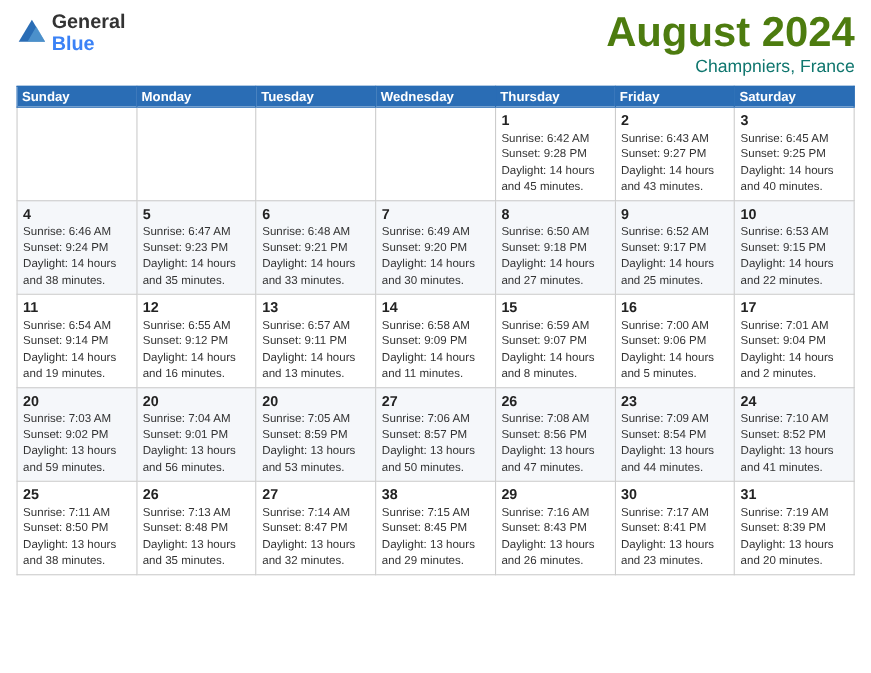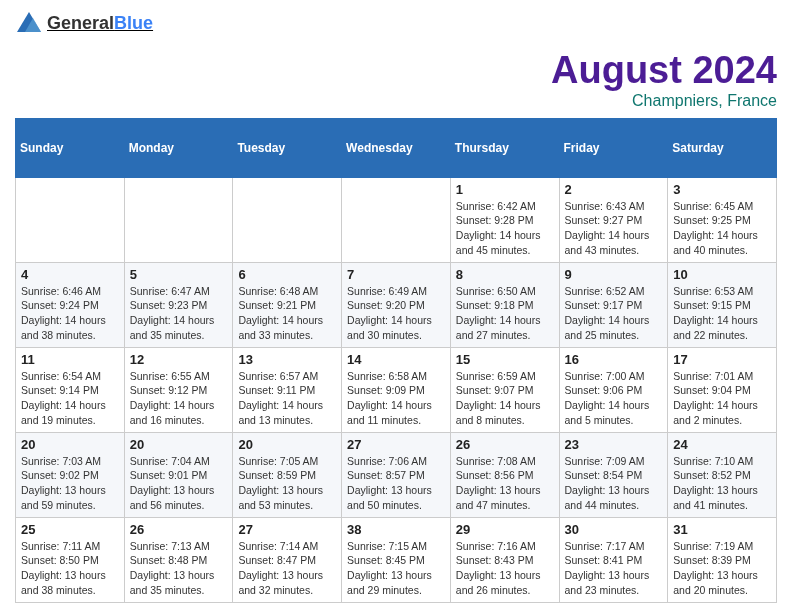--- a/index.html
+++ b/index.html
@@ -16,23 +16,22 @@
       align-items: flex-start;
       margin-bottom: 8px;
     }
     .logo {
       display: flex;
       align-items: center;
       gap: 4px;
     }
     .logo-text {
       display: flex;
-      flex-direction: row;
+      flex-direction: column;
       line-height: 1.1;
-      text-decoration: underline;
     }
     .logo-general {
       font-size: 18px;
       font-weight: bold;
       color: #333;
     }
     .logo-blue {
       font-size: 18px;
       font-weight: bold;
       color: #3b82f6;
@@ -40,37 +39,36 @@
     .logo-icon {
       width: 28px;
       height: 28px;
     }
     .title-block {
       text-align: right;
     }
     .title-month {
       font-size: 38px;
       font-weight: bold;
-      color: #4c1d95;
+      color: #4d7c0f;
       line-height: 1.1;
-      margin-top: 40px;
     }
     .title-location {
       font-size: 16px;
       color: #0f766e;
     }
     .calendar {
       width: 100%;
       border-collapse: collapse;
       font-size: 11px;
     }
     .calendar th {
       background: #2a6db5;
       color: #fff;
-      padding: 22px 4px;
+      padding: 2px 4px;
       text-align: left;
       font-size: 12px;
       font-weight: bold;
       border: 1px solid #2a6db5;
       margin-left: 44px;
     }
     .calendar td {
       border: 1px solid #ccc;
       vertical-align: top;
       padding: 4px 5px;

